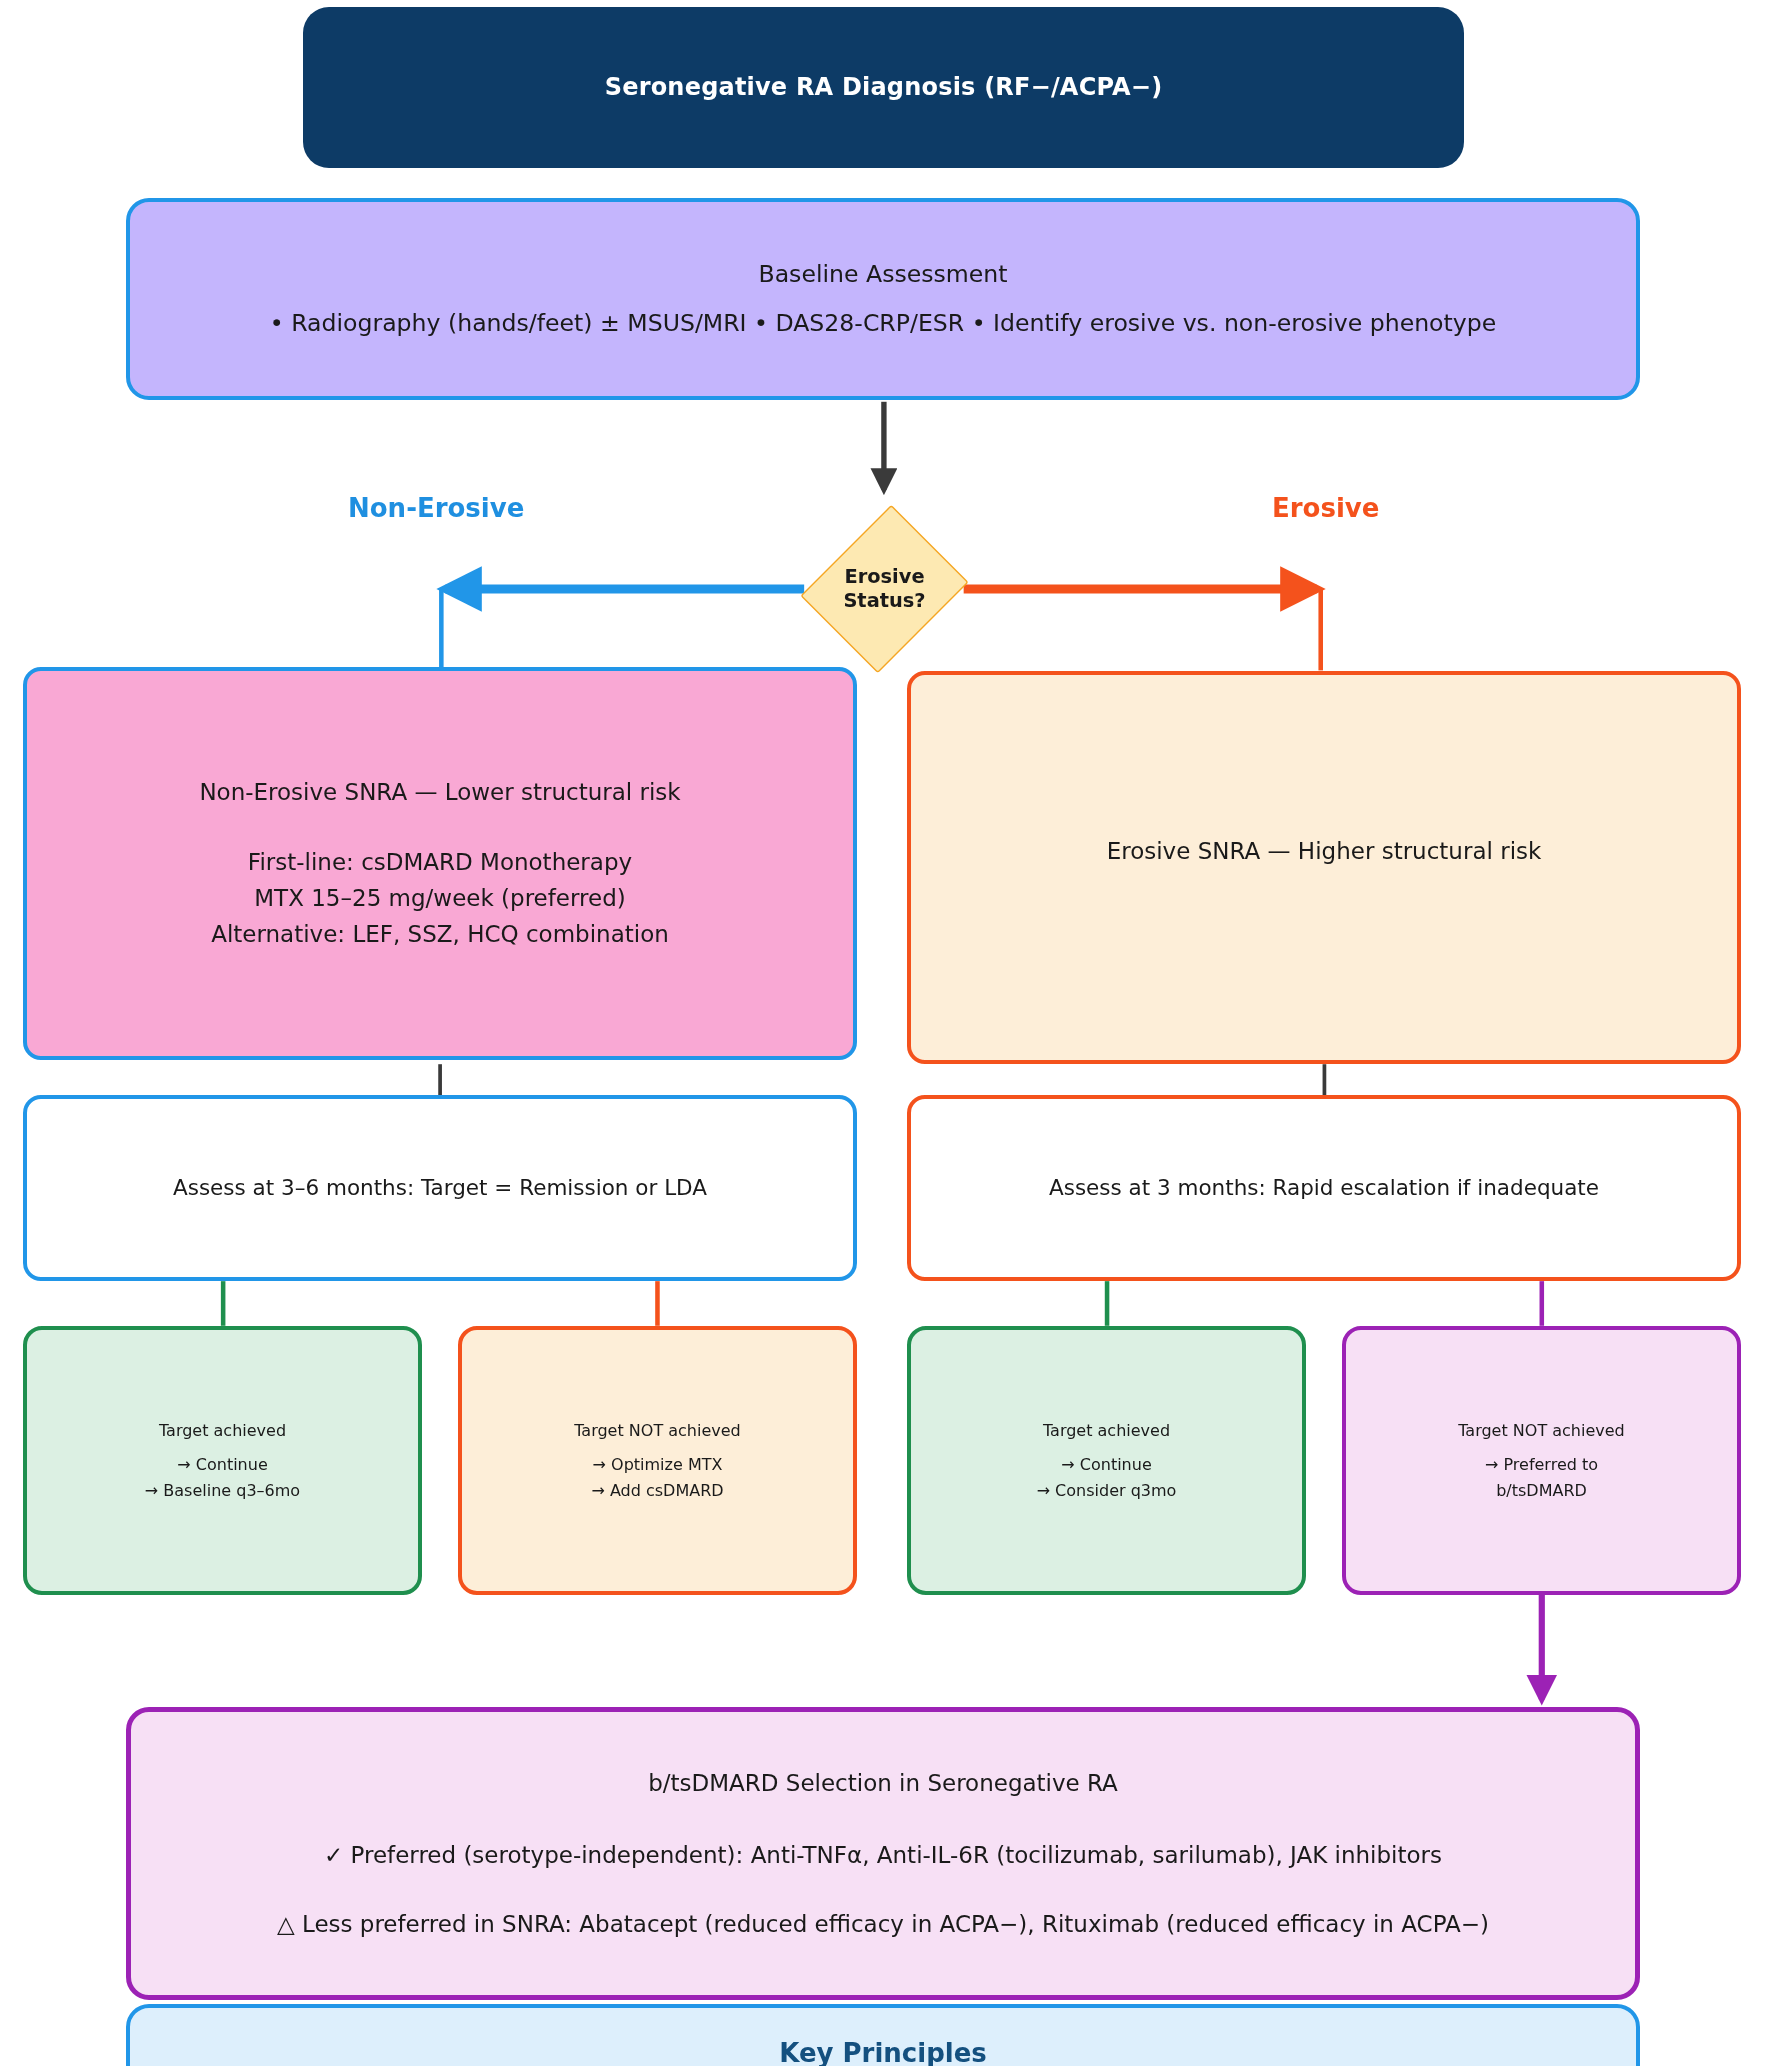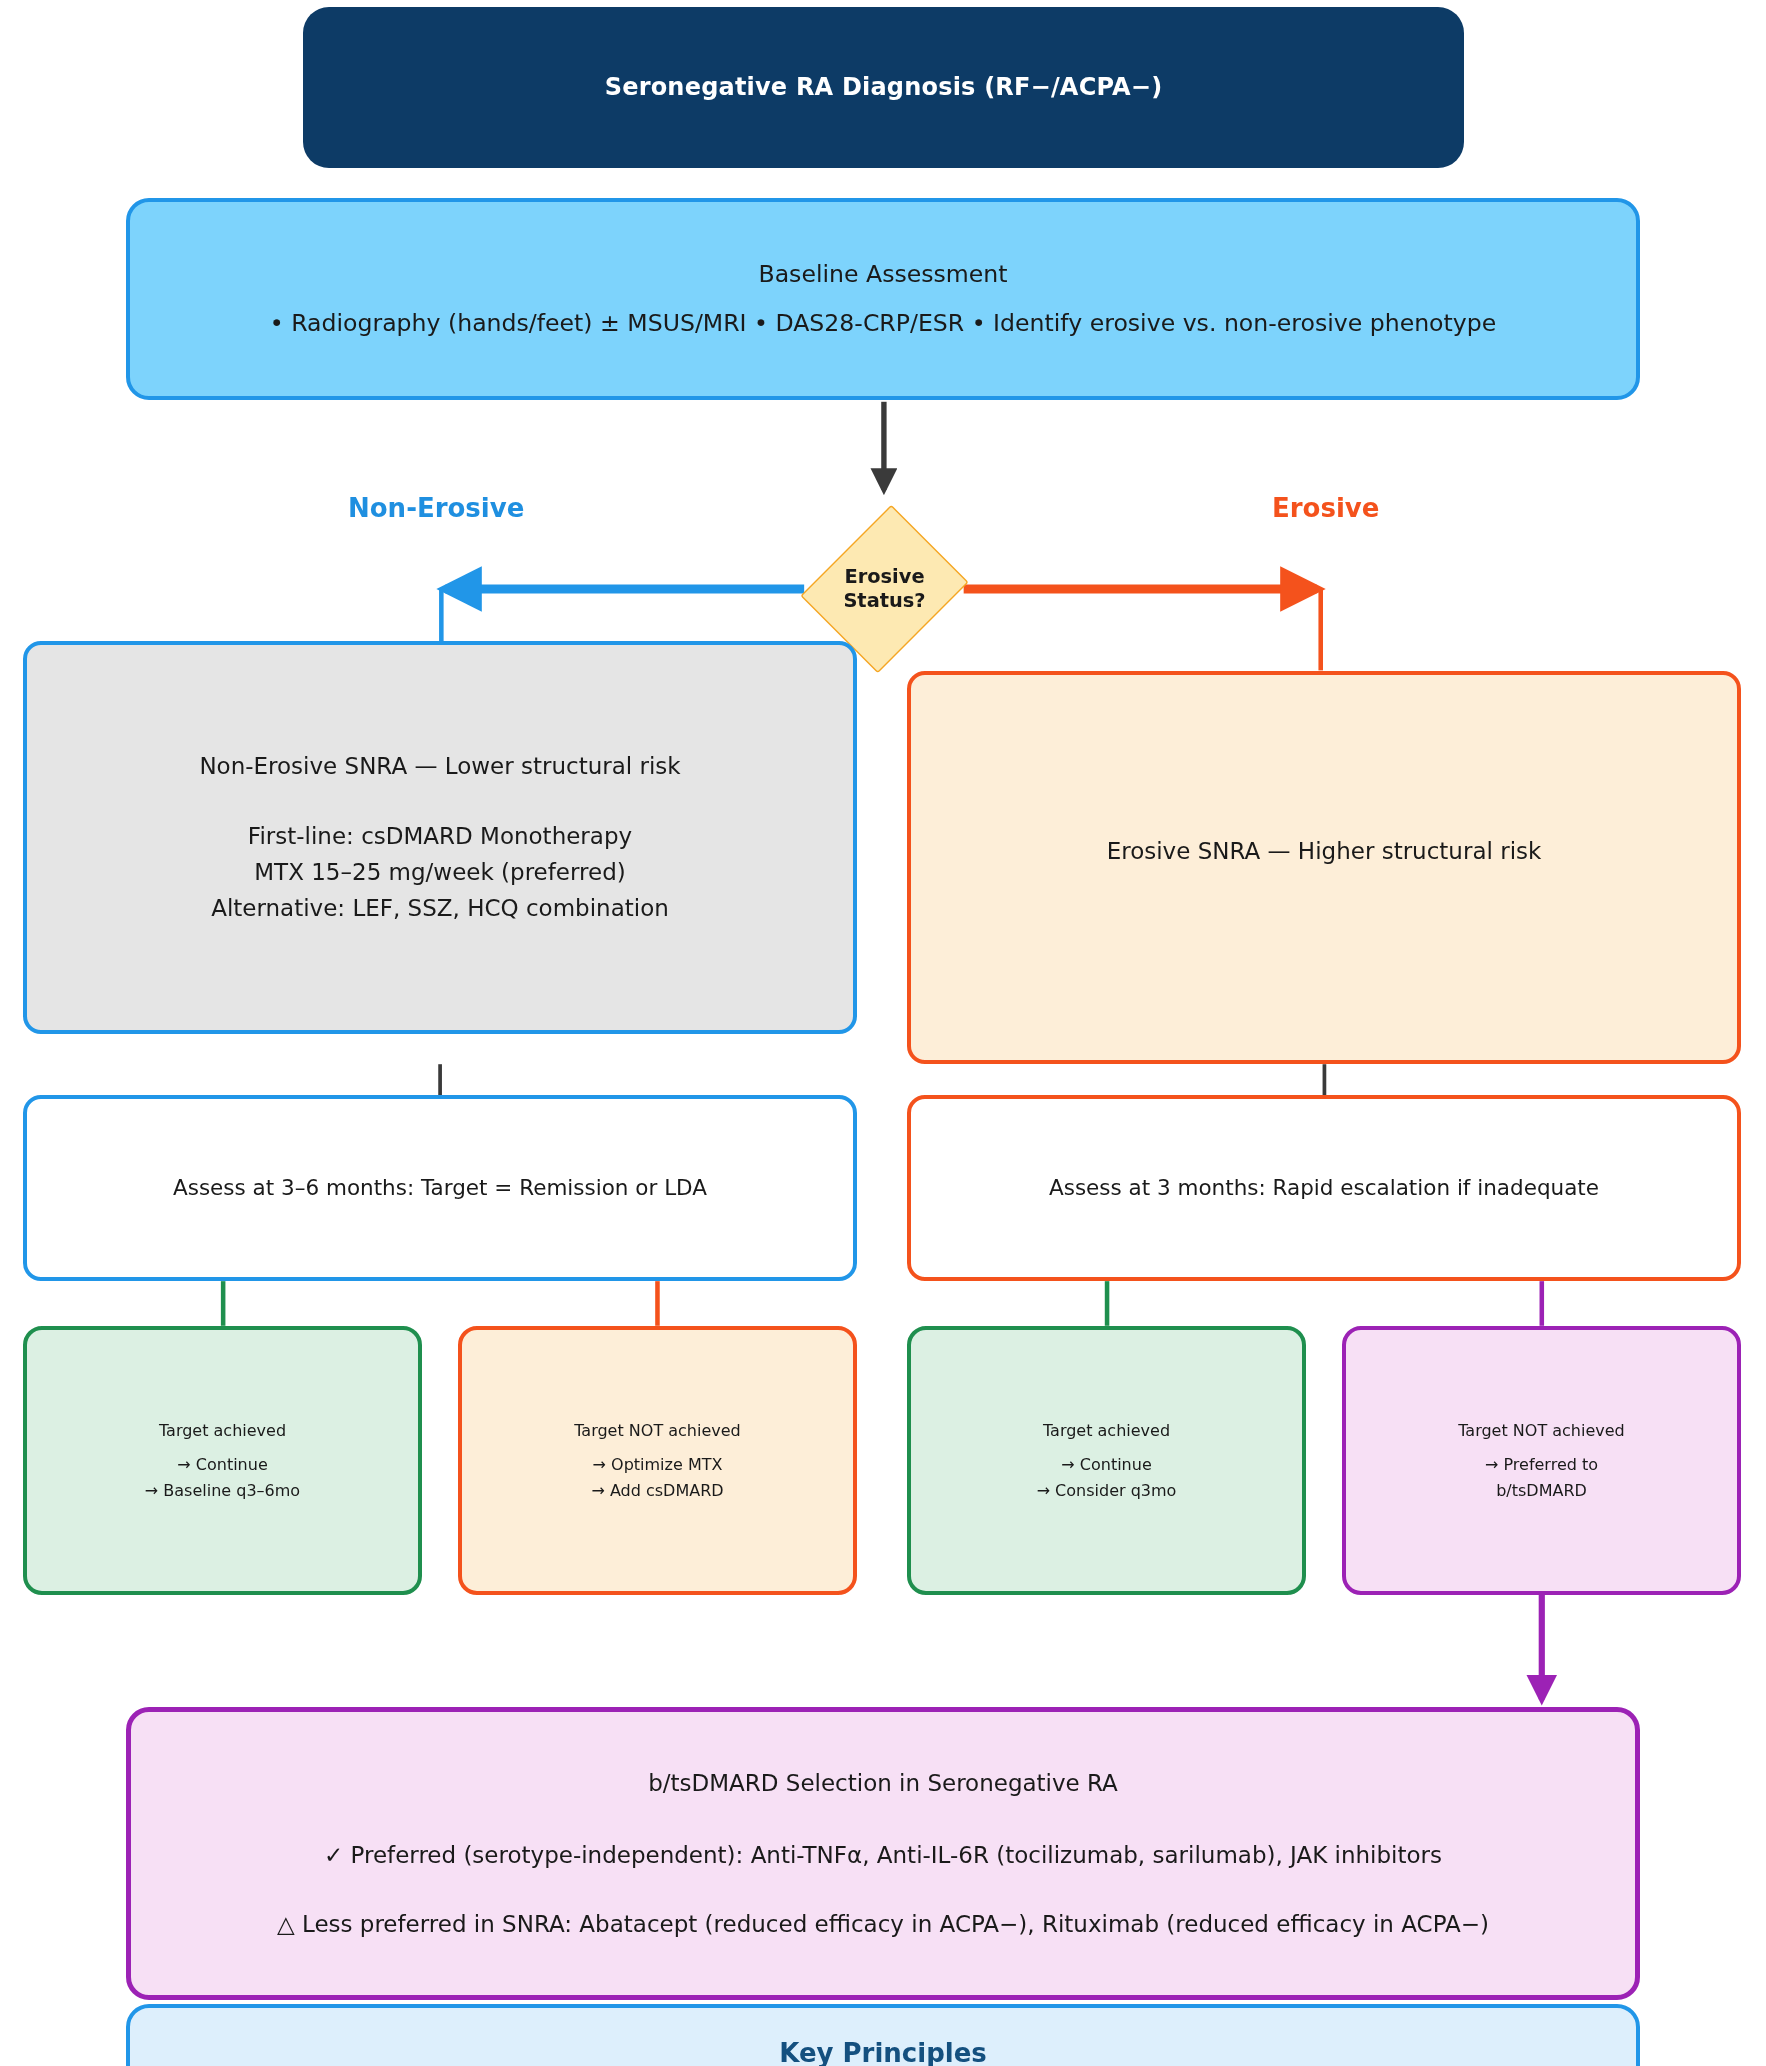--- a/index.html
+++ b/index.html
@@ -46,21 +46,21 @@
     font-weight: bold;
     letter-spacing: 0.2px;
   }
 
   
   #baseline-node {
     left: 126px;
     top: 198px;
     width: 1514px;
     height: 202px;
-    background: #7dd3fc;
+    background: #c4b5fd;
     border: 4.5px solid #2196e8;
     border-radius: 23px;
     font-size: 23.6px;
   }
   #baseline-node .line1 { margin-bottom: 12.4px; }
 
   
   #decision-diamond {
     position: absolute;
     left: 807px;
@@ -97,24 +97,24 @@
     font-size: 26px;
     font-weight: bold;
     white-space: nowrap;
   }
   #branch-label-left  { left: 348px;  top: 493px; color: #1f8fe0; }
   #branch-label-right { left: 1272px; top: 493px; color: #f4521c; }
 
   
   #arm-left {
     left: 23px;
-    top: 641px;
+    top: 667px;
     width: 834px;
     height: 393px;
-    background: #e5e5e5;
+    background: #f9a8d4;
     border: 4.5px solid #2196e8;
     font-size: 23px;
   }
   #arm-right {
     left: 907px;
     top: 671px;
     width: 834px;
     height: 393px;
     background: #fdeed8;
     border: 4.5px solid #f4521c;

